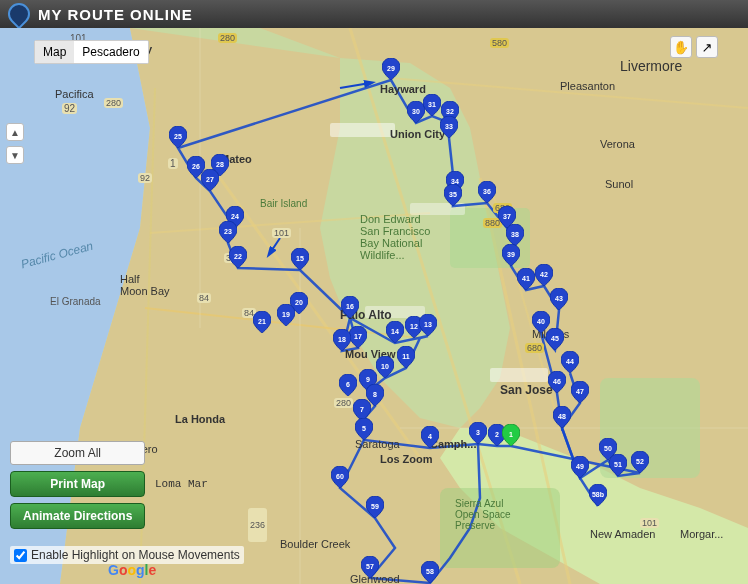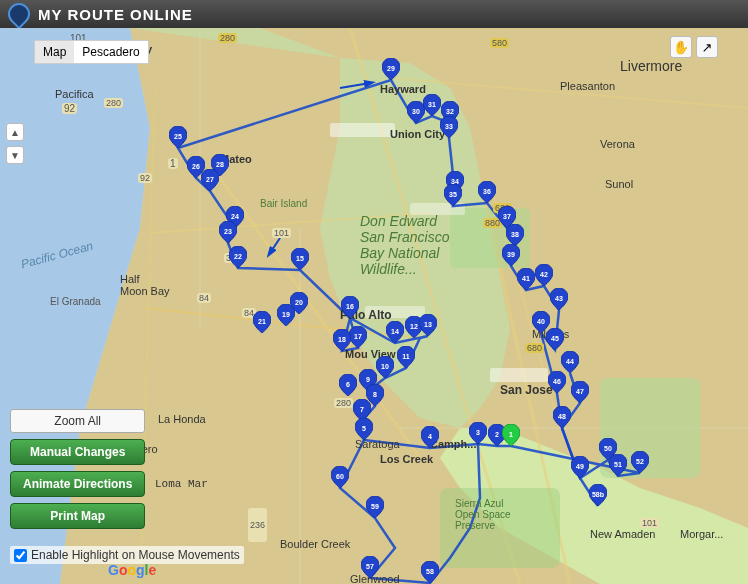--- a/index.html
+++ b/index.html
@@ -238,32 +238,32 @@
     <div style="position:absolute;top:15px;left:105px;font-size:11px;color:#333;font-weight:bold;z-index:3;">Daly City</div>
     <div style="position:absolute;top:60px;left:55px;font-size:11px;color:#333;z-index:3;">Pacifica</div>
     <div style="position:absolute;top:55px;left:380px;font-size:11px;color:#333;font-weight:bold;z-index:3;">Hayward</div>
     <div style="position:absolute;top:30px;left:620px;font-size:14px;color:#333;z-index:3;text-align:center;">Livermore</div>
     <div style="position:absolute;top:52px;left:560px;font-size:11px;color:#333;z-index:3;">Pleasanton</div>
     <div style="position:absolute;top:110px;left:600px;font-size:11px;color:#333;z-index:3;">Verona</div>
     <div style="position:absolute;top:150px;left:605px;font-size:11px;color:#333;z-index:3;">Sunol</div>
     <div style="position:absolute;top:100px;left:390px;font-size:11px;color:#333;font-weight:bold;z-index:3;">Union City</div>
     <div style="position:absolute;top:125px;left:220px;font-size:11px;color:#333;font-weight:bold;z-index:3;">Mateo</div>
     <div style="position:absolute;top:170px;left:260px;font-size:10px;color:#4a7a3a;z-index:3;">Bair Island</div>
-    <div style="position:absolute;top:185px;left:360px;font-size:14px;color:#4a7a3a;z-index:3;font-style:italic;">Don Edward<br>San Francisco<br>Bay National<br>Wildlife...</div>
+    <div style="position:absolute;top:185px;left:360px;font-size:11px;color:#4a7a3a;z-index:3;">Don Edward<br>San Francisco<br>Bay National<br>Wildlife...</div>
     <div style="position:absolute;top:245px;left:120px;font-size:11px;color:#333;z-index:3;">Half<br>Moon Bay</div>
     <div style="position:absolute;top:280px;left:340px;font-size:12px;color:#333;font-weight:bold;z-index:3;">Palo Alto</div>
     <div style="position:absolute;top:320px;left:345px;font-size:11px;color:#333;font-weight:bold;z-index:3;">Mou View</div>
     <div style="position:absolute;top:300px;left:500px;font-size:11px;color:#333;z-index:3;margin-left:32px;">Milpitas</div>
     <div style="position:absolute;top:355px;left:500px;font-size:12px;color:#333;font-weight:bold;z-index:3;">San Jose</div>
-    <div style="position:absolute;top:385px;left:158px;font-size:11px;color:#333;z-index:3;">La Honda</div>
+    <div style="position:absolute;top:385px;left:175px;font-size:11px;color:#333;z-index:3;font-weight:bold;">La Honda</div>
     <div style="position:absolute;top:415px;left:105px;font-size:11px;color:#333;z-index:3;">Pescadero</div>
     <div style="position:absolute;top:450px;left:155px;font-size:11px;color:#333;z-index:3;font-family:Liberation Mono, monospace;">Loma Mar</div>
     <div style="position:absolute;top:410px;left:355px;font-size:11px;color:#333;z-index:3;">Saratoga</div>
     <div style="position:absolute;top:410px;left:430px;font-size:11px;color:#333;font-weight:bold;z-index:3;">Camph...</div>
-    <div style="position:absolute;top:425px;left:380px;font-size:11px;color:#333;font-weight:bold;z-index:3;">Los Creek</div>
+    <div style="position:absolute;top:425px;left:380px;font-size:11px;color:#333;font-weight:bold;z-index:3;">Los Zoom</div>
     <div style="position:absolute;top:470px;left:455px;font-size:10px;color:#4a7a3a;z-index:3;">Sierra Azul<br>Open Space<br>Preserve</div>
     <div style="position:absolute;top:500px;left:590px;font-size:11px;color:#333;z-index:3;">New Amaden</div>
     <div style="position:absolute;top:500px;left:680px;font-size:11px;color:#333;z-index:3;text-align:center;">Morgar...</div>
     <div style="position:absolute;top:510px;left:280px;font-size:11px;color:#333;z-index:3;">Boulder Creek</div>
     <div style="position:absolute;top:545px;left:350px;font-size:11px;color:#333;z-index:3;">Glenwood</div>
     <div style="position:absolute;top:5px;left:70px;font-size:10px;color:#555;z-index:3;">101</div>
     <div style="position:absolute;top:130px;left:168px;font-size:10px;color:#555;background:#e8e0b0;border-radius:3px;padding:0 2px;z-index:3;">1</div>
     <div style="position:absolute;top:70px;left:104px;font-size:9px;color:#555;background:#e8e0b0;border-radius:3px;padding:0 2px;z-index:3;">280</div>
     <div style="position:absolute;top:200px;left:272px;font-size:9px;color:#555;background:#e8e0b0;border-radius:3px;padding:0 2px;z-index:3;">101</div>
     <div style="position:absolute;top:225px;left:224px;font-size:9px;color:#555;background:#e8e0b0;border-radius:3px;padding:0 2px;z-index:3;">35</div>
@@ -554,23 +554,22 @@
     <div id="zoom-arrow-up" style="position:absolute;left:6px;top:95px;z-index:10;background:#fff;border:1px solid #bbb;border-radius:3px;width:18px;height:18px;display:flex;align-items:center;justify-content:center;cursor:pointer;font-size:10px;color:#555;">▲</div>
     <div id="zoom-arrow-down" style="position:absolute;left:6px;top:118px;z-index:10;background:#fff;border:1px solid #bbb;border-radius:3px;width:18px;height:18px;display:flex;align-items:center;justify-content:center;cursor:pointer;font-size:10px;color:#555;">▼</div>
 
     <div id="map-tools">
       <div class="map-tool-btn">✋</div>
       <div class="map-tool-btn">↗</div>
     </div>
 
     <div id="bottom-buttons">
       <button id="zoom-all-btn">Zoom All</button>
-      <button class="green-btn">Manual Changes</button>
+      <button class="green-btn">Print Map</button>
       <button class="green-btn">Animate Directions</button>
-      <button class="green-btn">Print Map</button>
     </div>
 
     <div id="enable-highlight">
       <input type="checkbox" id="highlight-cb" checked="" style="">
       <label for="highlight-cb">Enable Highlight on Mouse Movements</label>
     </div>
 
     <div id="google-logo" style="position:absolute;bottom:6px;left:108px;z-index:5;font-size:14px;font-weight:bold;">
       <span class="g">G</span><span class="o1">o</span><span class="o2">o</span><span class="o3">g</span><span class="g2">l</span><span class="l">e</span>
     </div>

